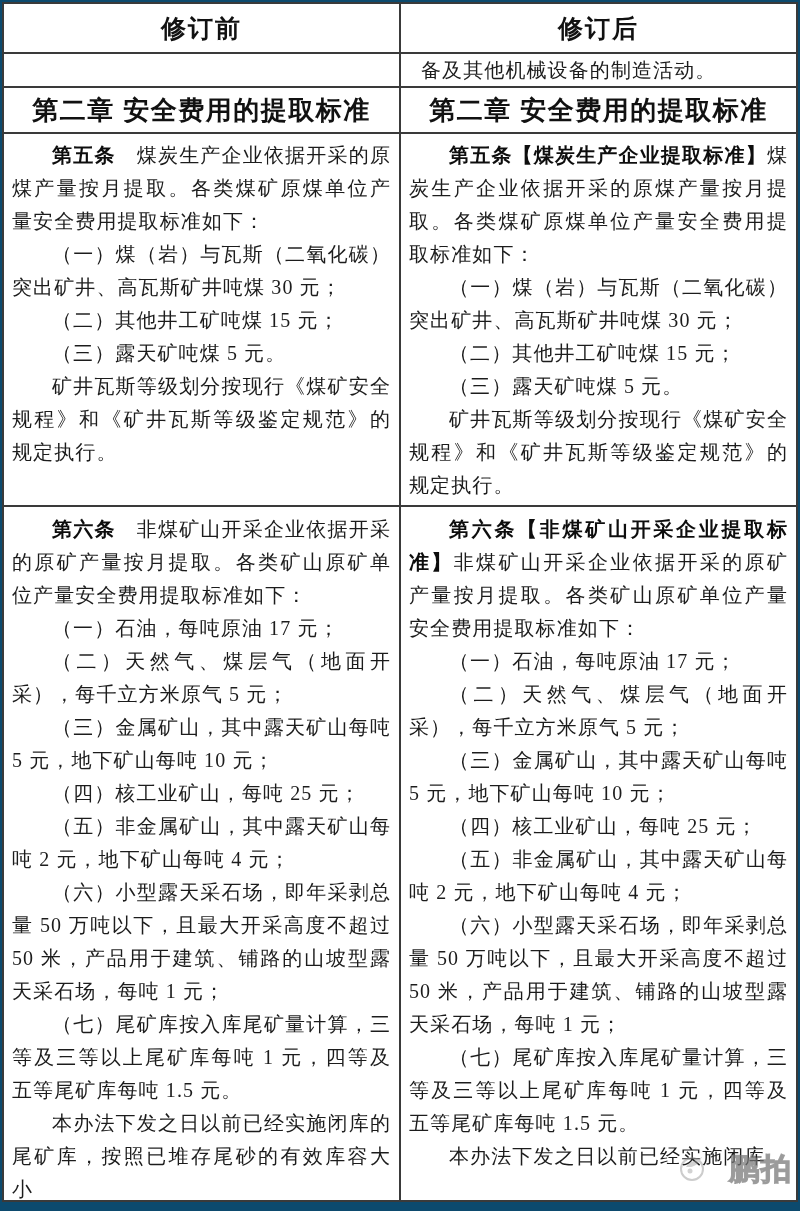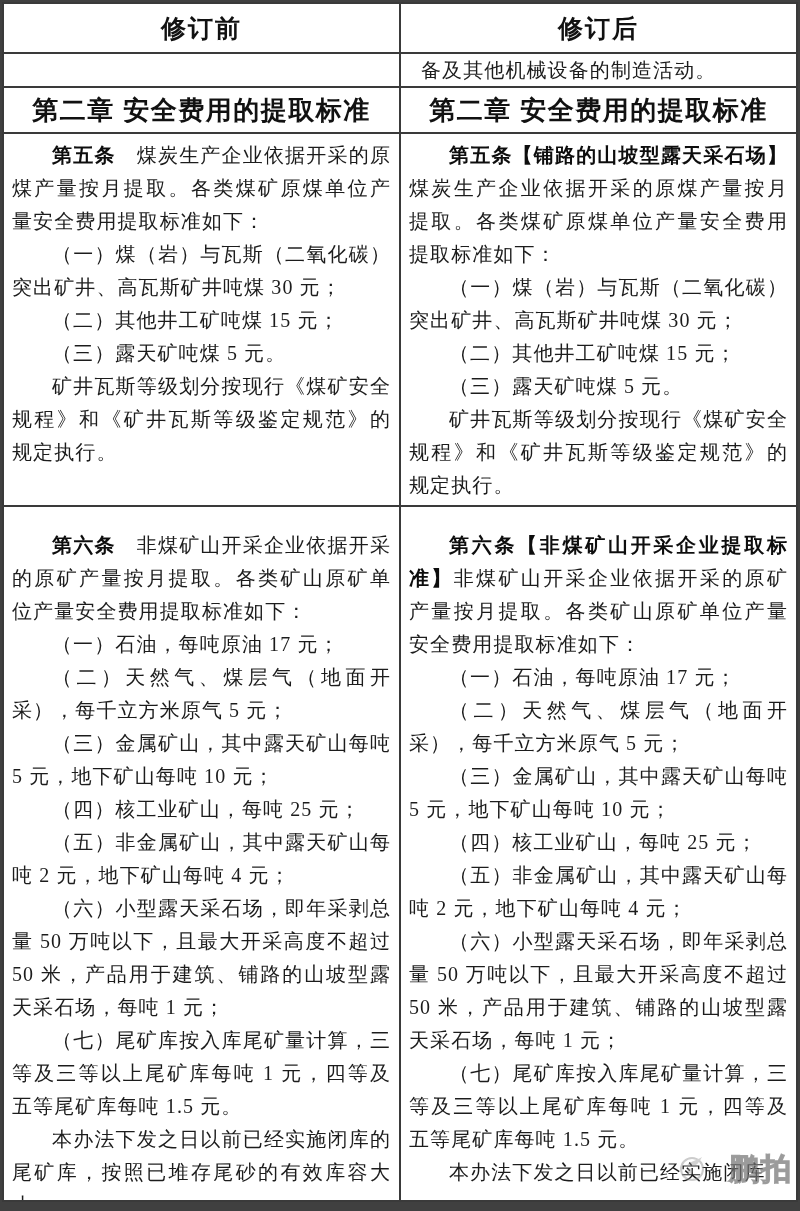--- a/index.html
+++ b/index.html
@@ -1,21 +1,21 @@
 <!DOCTYPE html>
 <html><head>
 <meta charset="utf-8">
 <style>
   * { box-sizing: border-box; margin: 0; padding: 0; }
   html, body { background: #ffffff; }
   .page {
     position: relative;
     width: 800px;
     height: 1211px;
-    background: #404040;
+    background: #0c4a6e;
     overflow: hidden;
     font-family: "Liberation Serif", "DejaVu Serif", serif;
     color: #1c1c1c;
   }
   .doc-table {
     position: absolute;
     left: 2px;
     top: 2px;
     width: 796px;
     height: 1200px;
@@ -66,21 +66,21 @@
   }
 
   .article5-row { height: 373px; }
 
   .body-cell {
     font-size: 20px;
     line-height: 33px;
     letter-spacing: 1.1px;
     padding: 5px 8px 0 8px;
   }
-  .t-row.grow .body-cell { padding-top: 22px; }
+  .t-row.grow .body-cell { padding-top: 6px; }
   .para {
     text-indent: 2em;
     text-align: justify;
     margin: 0;
   }
   .para b { font-weight: 700; color: #0d0d0d; }
 
   .watermark {
     position: absolute;
     left: 678px;
@@ -135,21 +135,21 @@
 
     <div class="t-row article5-row">
       <div class="cell body-cell">
           <p class="para"><b>第五条</b>　煤炭生产企业依据开采的原煤产量按月提取。各类煤矿原煤单位产量安全费用提取标准如下：</p>
           <p class="para">（一）煤（岩）与瓦斯（二氧化碳）突出矿井、高瓦斯矿井吨煤 30 元；</p>
           <p class="para">（二）其他井工矿吨煤 15 元；</p>
           <p class="para">（三）露天矿吨煤 5 元。</p>
           <p class="para">矿井瓦斯等级划分按现行《煤矿安全规程》和《矿井瓦斯等级鉴定规范》的规定执行。</p>
         </div>
       <div class="cell rcol body-cell">
-          <p class="para"><b>第五条【铺路的山坡型露天采石场】</b>煤炭生产企业依据开采的原煤产量按月提取。各类煤矿原煤单位产量安全费用提取标准如下：</p>
+          <p class="para"><b>第五条【煤炭生产企业提取标准】</b>煤炭生产企业依据开采的原煤产量按月提取。各类煤矿原煤单位产量安全费用提取标准如下：</p>
           <p class="para">（一）煤（岩）与瓦斯（二氧化碳）突出矿井、高瓦斯矿井吨煤 30 元；</p>
           <p class="para">（二）其他井工矿吨煤 15 元；</p>
           <p class="para">（三）露天矿吨煤 5 元。</p>
           <p class="para">矿井瓦斯等级划分按现行《煤矿安全规程》和《矿井瓦斯等级鉴定规范》的规定执行。</p>
         </div>
     </div>
 
     <div class="t-row grow">
       <div class="cell body-cell">
           <p class="para"><b>第六条</b>　非煤矿山开采企业依据开采的原矿产量按月提取。各类矿山原矿单位产量安全费用提取标准如下：</p>

